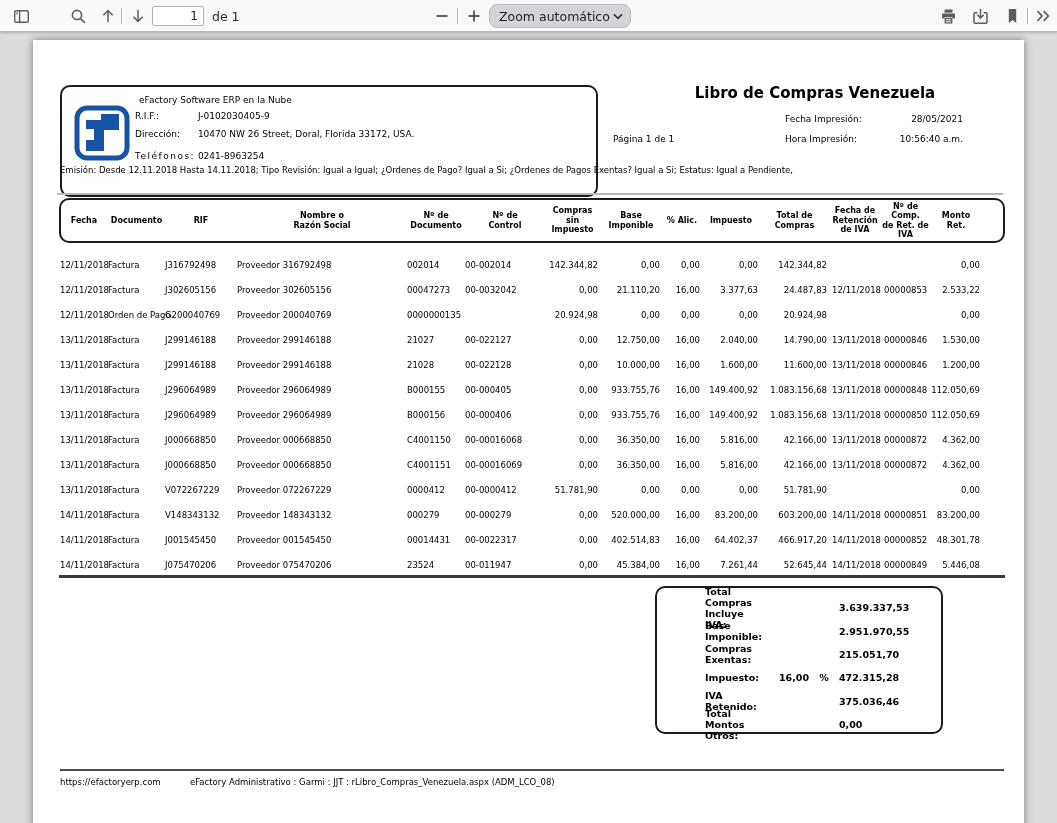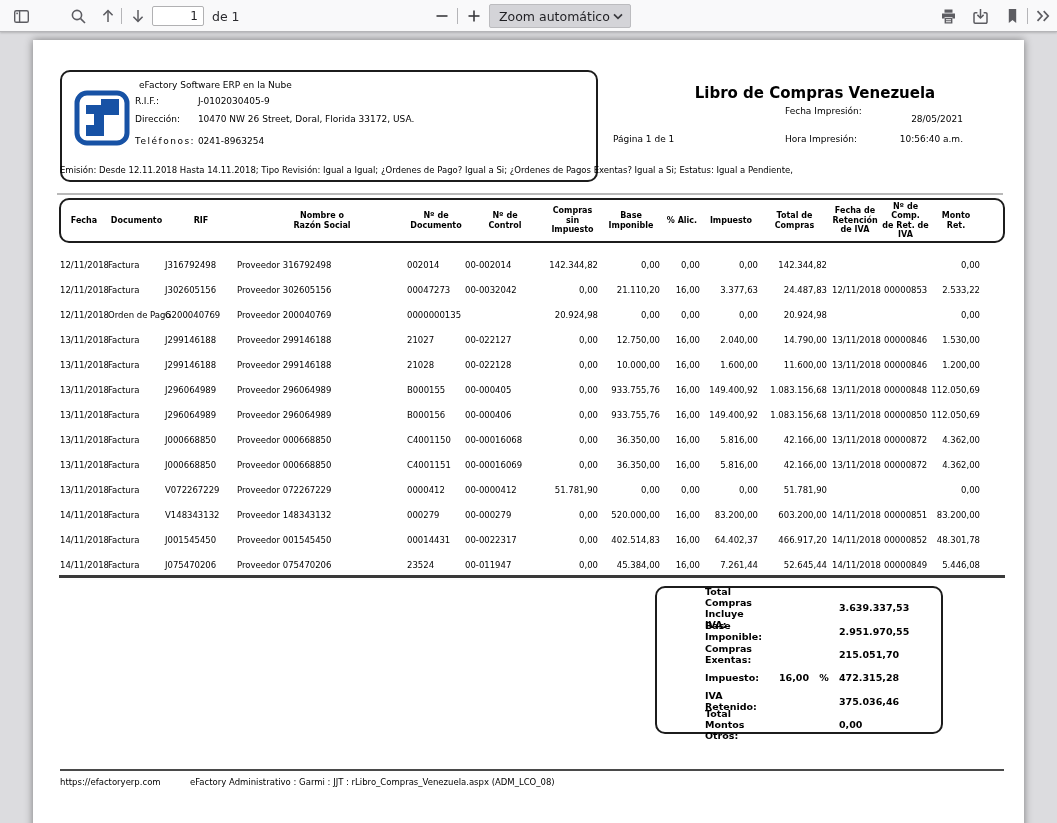--- a/index.html
+++ b/index.html
@@ -11,32 +11,32 @@
              background:#f9f9fa; border-bottom:1px solid #b5b5b8;
              box-shadow:0 1px 2px rgba(0,0,0,.18); z-index:5; }
   .tbtn { position:absolute; top:4px; width:24px; height:24px; border:none; background:transparent;
           display:flex; align-items:center; justify-content:center; border-radius:2px; cursor:pointer; }
   .tdivider { position:absolute; top:8px; width:1px; height:16px; background:#b5b5b8; }
   .page-input { position:absolute; left:152px; top:6px; width:52px; height:20px;
                 border:1px solid #b1b1b3; border-radius:2px; background:#fff;
                 font-family:inherit; font-size:12px; text-align:right; padding-right:5px; color:#1f1f23; }
   .page-total { position:absolute; left:212px; top:9px; font-size:12.5px; color:#2a2a2e; }
   .zoom-select { position:absolute; left:489px; top:4px; width:142px; height:24px;
-                 background:#d4d4d8; border:1px solid #bcbcbf; border-radius:2px;
+                 background:#d4d4d8; border:1px solid #bcbcbf; border-radius:8px;
                  display:flex; align-items:center; cursor:pointer; }
   .zoom-select span.lbl { font-size:12.5px; color:#1f1f23; padding-left:9px; flex:1; }
   .zoom-select .chev { margin-right:7px; display:flex; }
 
   
   .viewer { position:absolute; left:0; top:32px; width:1057px; height:791px; overflow:hidden; }
   .page { position:absolute; left:33px; top:8px; width:991px; height:860px; background:#fff;
           box-shadow:0 0 8px rgba(0,0,0,.45); color:#000; }
 
   
-  .company-box { position:absolute; left:27px; top:30px; width:538px; height:112px;
+  .company-box { position:absolute; left:27px; top:45px; width:538px; height:112px;
                  border:2px solid #1c1c1c; border-radius:10px; }
   .logo { position:absolute; left:12px; top:18px; width:56px; height:56px; }
   .co-name { position:absolute; left:77px; top:8px;  font-size:9px; }
   .co-row  { position:absolute; left:73px; font-size:9px; }
   .co-row .lab { display:inline-block; width:60px; }
   .co-tel-lab { letter-spacing:1.5px; }
 
   
   .rpt-title { position:absolute; left:617px; top:44px; width:330px; text-align:center;
                font-size:15px; font-weight:bold; }
@@ -209,21 +209,21 @@
         <span class="lab">Dirección:</span>
         <span>10470 NW 26 Street, Doral, Florida 33172, USA.</span>
       </div>
       <div class="co-row" style="top:64px">
         <span class="lab co-tel-lab">Teléfonos:</span>
         <span>0241-8963254</span>
       </div>
     </div>
 
     <div class="rpt-title">Libro de Compras Venezuela</div>
-    <span class="hdr-lab" style="left:752px; top:66px">Fecha Impresión:</span>
+    <span class="hdr-lab" style="left:752px; top:74px">Fecha Impresión:</span>
     <span class="hdr-val" style="left:820px; top:74px">28/05/2021</span>
     <span class="hdr-lab" style="left:580px; top:94px">Página 1 de 1</span>
     <span class="hdr-lab" style="left:752px; top:94px">Hora Impresión:</span>
     <span class="hdr-val" style="left:820px; top:94px">10:56:40 a.m.</span>
 
     <div class="filters">
       <div>Emisión: Desde 12.11.2018  Hasta 14.11.2018; Tipo Revisión: Igual a Igual; ¿Ordenes de Pago? Igual a Si; ¿Ordenes de Pagos Exentas? Igual a Si; Estatus: Igual a Pendiente,</div>
     </div>
     <div class="hr1"></div>
 

